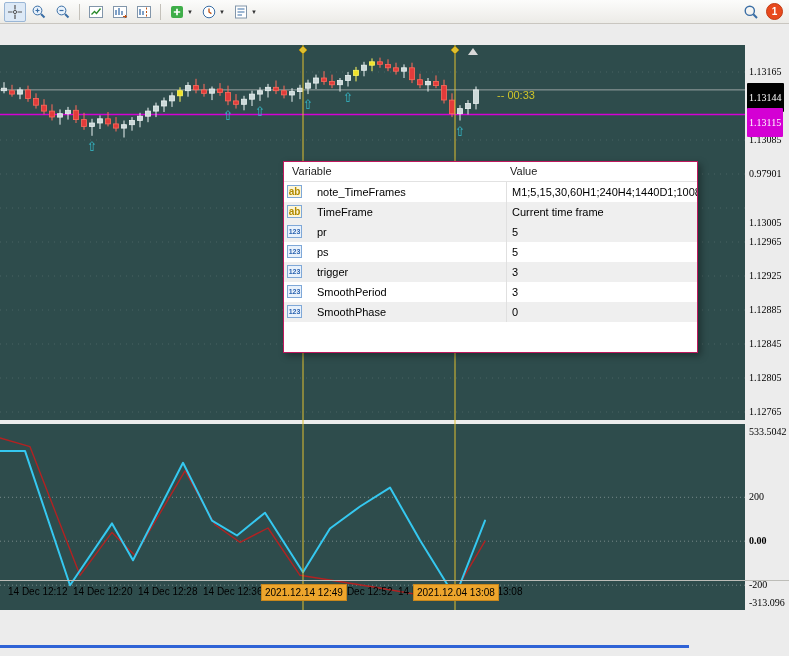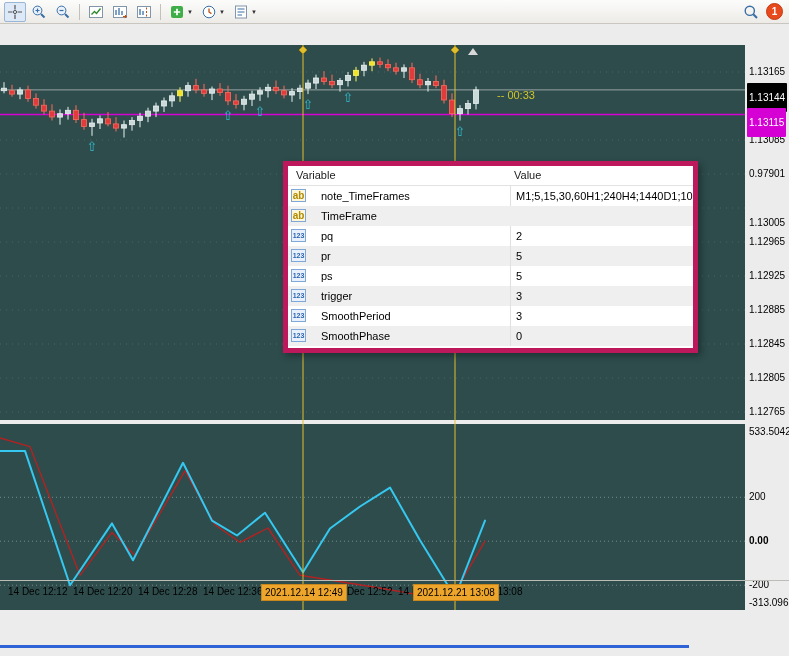--- a/index.html
+++ b/index.html
@@ -14,33 +14,33 @@
   .tb-btn.pressed{border-color:#9ab6d6;background:#dde9f6;}
   .tb-btn svg{display:block;}
   .caret{font-size:6px;color:#333;margin-left:2px;}
   .tb-sep{width:1px;height:16px;background:#c4c1ba;margin:0 4px;}
   .tb-right{margin-left:auto;display:flex;align-items:center;gap:3px;padding-right:3px;}
   .notif{width:15px;height:15px;border-radius:50%;background:#e8491d;color:#fff;font-size:10px;font-weight:bold;
     display:flex;align-items:center;justify-content:center;border:1px solid #c23a12;}
 
   
   #chart-svg{position:absolute;top:45px;left:0;z-index:1;font-family:"Liberation Sans",sans-serif;}
-  .price-axis{position:absolute;top:45px;left:745px;width:40px;height:565px;font-size:10px;color:#000;z-index:2;}
+  .price-axis{position:absolute;top:45px;left:745px;width:40px;height:565px;font-size:10px;color:#000;z-index:2;font-family:Liberation Serif, serif;}
   .axis-lbl{position:absolute;left:4px;white-space:nowrap;}
   .axis-lbl.bold{font-weight:bold;}
   .axis-badge{position:absolute;left:2px;color:#fff;padding:9px 2px;white-space:nowrap;border-radius:1px;}
   .time-axis{position:absolute;top:580px;left:0;width:789px;height:25px;font-size:10px;color:#000;z-index:2;
     border-top:1px solid #bdbdb8;}
   .tick{position:absolute;top:5px;white-space:nowrap;}
   .tbadge{position:absolute;top:3px;background:#eda52c;color:#000;padding:0 3px;line-height:15px;white-space:nowrap;
     border:1px solid #c8871c;}
   .bluebar{position:absolute;top:645px;left:0;width:689px;height:3px;background:#2f63d6;z-index:2;}
 
   
-  .dialog{position:absolute;left:283px;top:161px;width:415px;height:192px;background:#fff;border:5px solid #be185d;
+  .dialog{position:absolute;left:283px;top:161px;width:415px;height:192px;background:#fff;border:1px solid #be185d;
     box-shadow:3px 3px 7px rgba(0,0,0,.35);font-size:11px;box-sizing:border-box;z-index:20;overflow:hidden;}
   .dlg-header{position:relative;height:19px;line-height:19px;border-bottom:1px solid #e2e2e2;color:#222;background:#fff;}
   .dlg-header .col-var{position:absolute;left:8px;}
   .dlg-header .col-val{position:absolute;left:226px;}
   .dlg-row{position:relative;height:20px;line-height:20px;color:#000;background:#fff;}
   .dlg-row.alt{background:#efefef;}
   .p-icon{position:absolute;left:3px;top:3px;width:15px;height:13px;font-weight:bold;display:flex;align-items:center;
     justify-content:center;border:1px solid #7fa8d8;box-sizing:border-box;}
   .p-icon.ab{color:#b08a00;background:#fdf6d8;font-size:10px;}
   .p-icon.num{color:#2b63b0;background:#e8f1fb;font-size:7px;}
@@ -305,34 +305,33 @@
   <div id="time-axis" class="time-axis">
       <span class="tick" style="left: 8px;">14 Dec 12:12</span>
       <span class="tick" style="left: 73px;">14 Dec 12:20</span>
       <span class="tick" style="left: 138px;">14 Dec 12:28</span>
       <span class="tick" style="left: 203px;">14 Dec 12:36</span>
       <span class="tick" style="left: 268px;">14 Dec 12:44</span>
       <span class="tick" style="left: 333px;">14 Dec 12:52</span>
       <span class="tick" style="left: 398px;">14 Dec 13:00</span>
       <span class="tick" style="left: 463px;">14 Dec 13:08</span>
       <div class="tbadge" style="left: 261px;">2021.12.14 12:49</div>
-      <div class="tbadge" style="left: 413px;">2021.12.21 13:08</div>
+      <div class="tbadge" style="left: 413px;">2021.12.04 13:08</div>
     </div>
 
   <div class="bluebar"></div>
 
   <div class="dialog">
     <div class="dlg-header">
       <div class="col-var">Variable</div>
       <div class="col-val">Value</div>
     </div>
     <div id="dlg-rows">
         <div class="dlg-row"><span class="p-icon ab">ab</span><span class="p-name">note_TimeFrames</span><span class="p-value">M1;5,15,30,60H1;240H4;1440D1;10080</span></div>
-        <div class="dlg-row alt"><span class="p-icon ab">ab</span><span class="p-name">TimeFrame</span></div>
-        <div class="dlg-row"><span class="p-icon num">123</span><span class="p-name">pq</span><span class="p-value">2</span></div>
+        <div class="dlg-row alt"><span class="p-icon ab">ab</span><span class="p-name">TimeFrame</span><span class="p-value">Current time frame</span></div>
         <div class="dlg-row alt"><span class="p-icon num">123</span><span class="p-name">pr</span><span class="p-value">5</span></div>
         <div class="dlg-row"><span class="p-icon num">123</span><span class="p-name">ps</span><span class="p-value">5</span></div>
         <div class="dlg-row alt"><span class="p-icon num">123</span><span class="p-name">trigger</span><span class="p-value">3</span></div>
         <div class="dlg-row"><span class="p-icon num">123</span><span class="p-name">SmoothPeriod</span><span class="p-value">3</span></div>
         <div class="dlg-row alt"><span class="p-icon num">123</span><span class="p-name">SmoothPhase</span><span class="p-value">0</span></div>
       </div>
   </div>
 
 </div>
 

